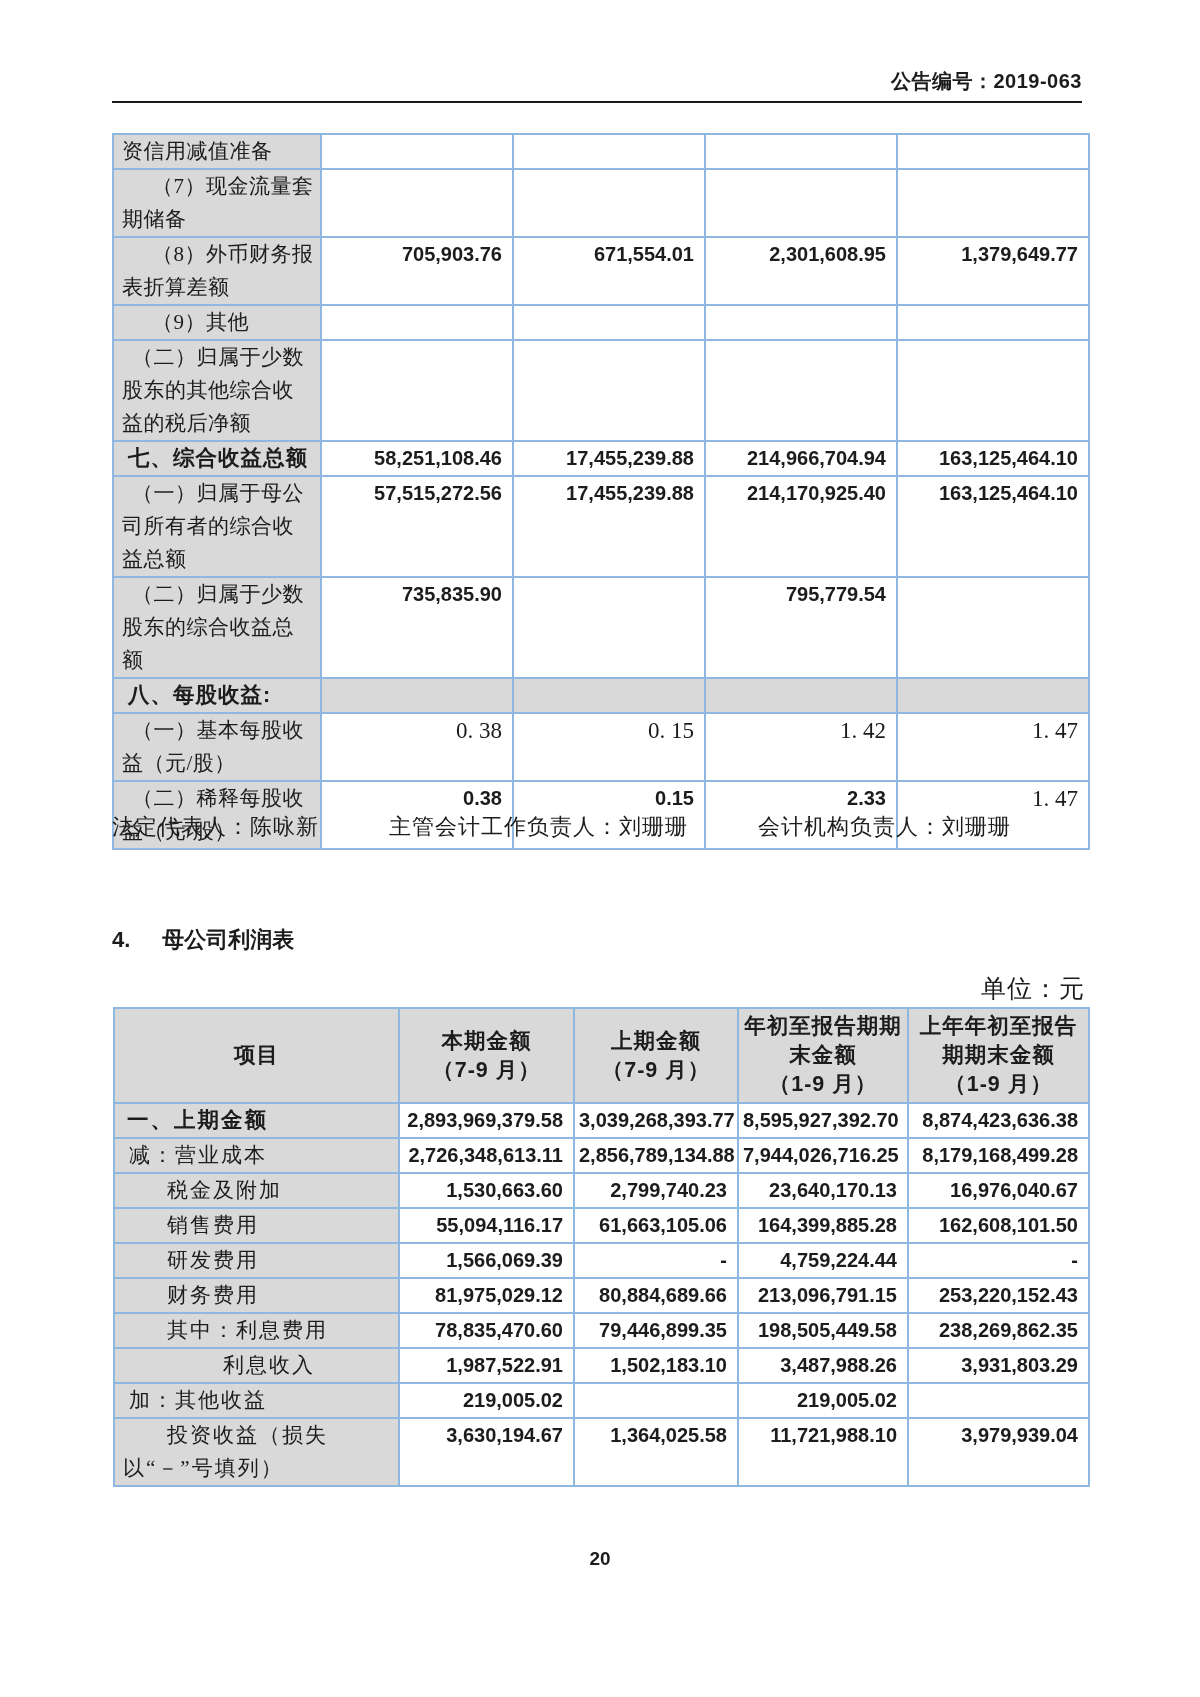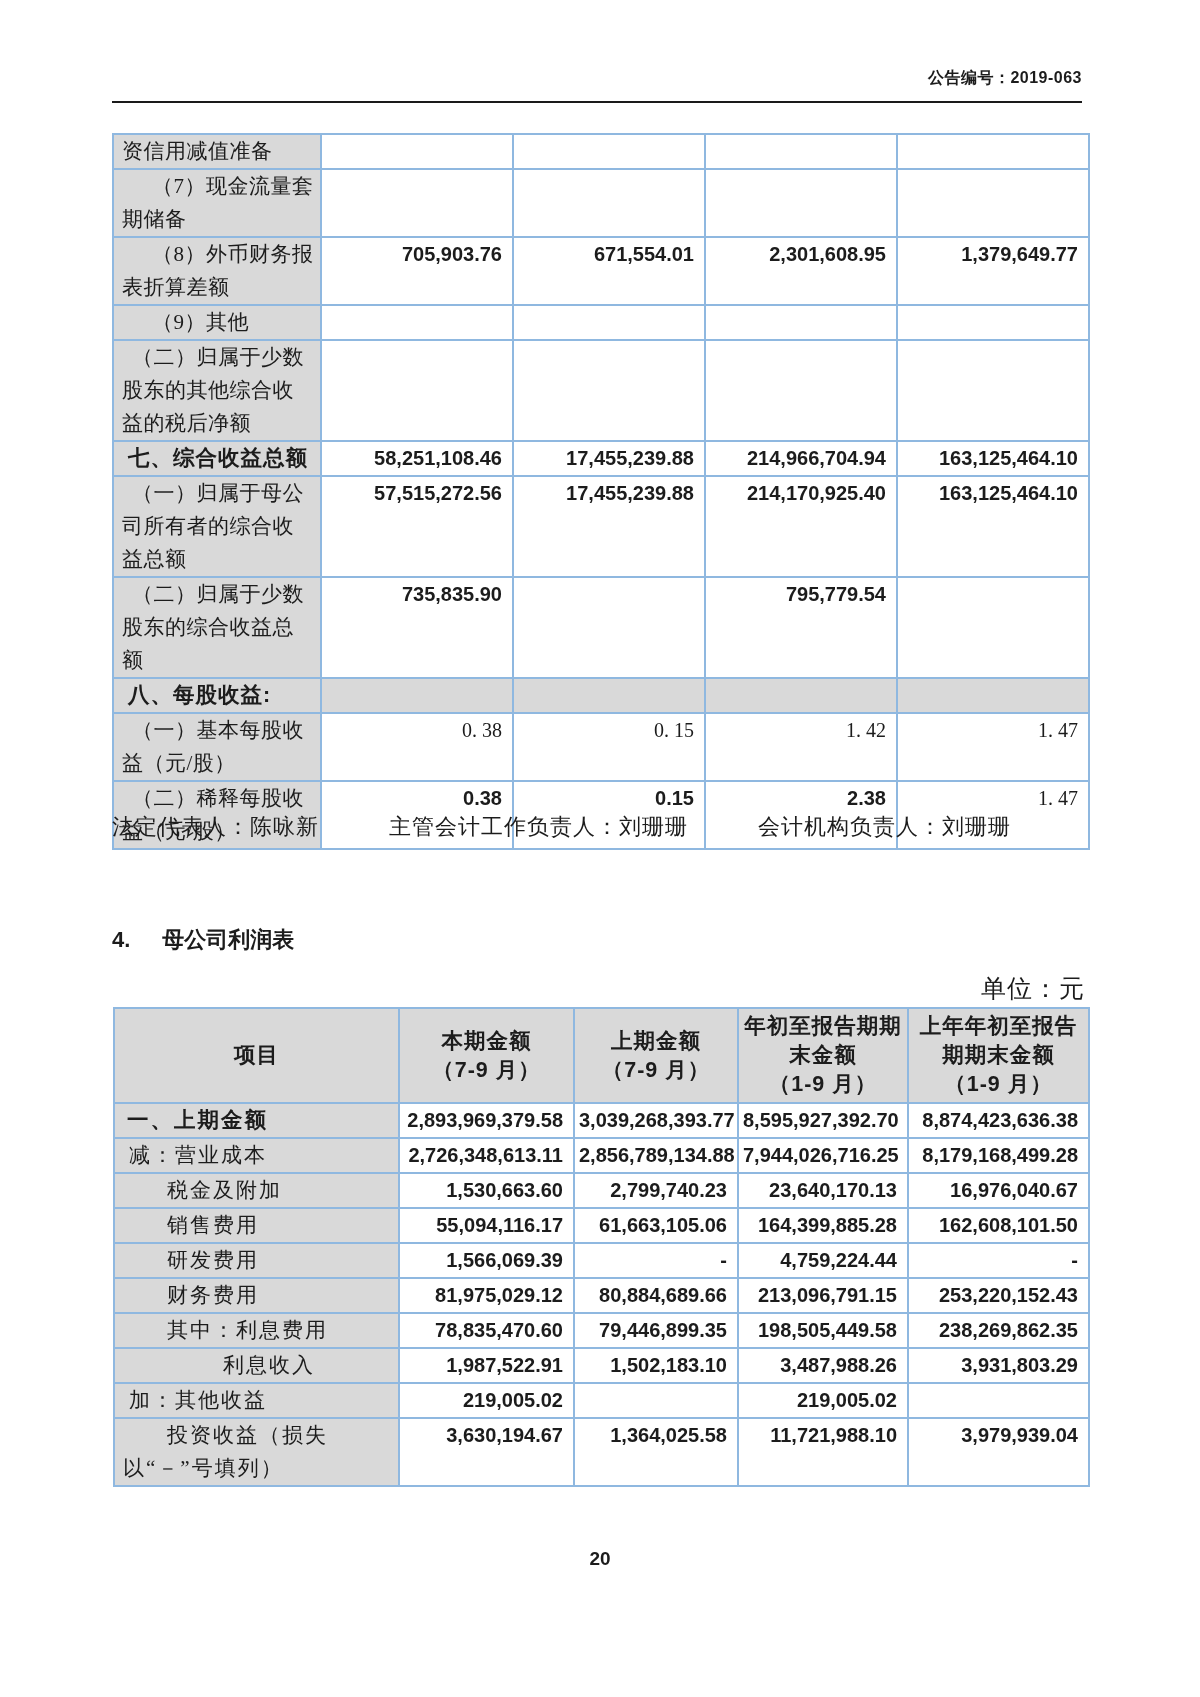--- a/index.html
+++ b/index.html
@@ -9,21 +9,21 @@
     background:#ffffff;
     margin:0 auto;
     font-family:"Liberation Serif","DejaVu Serif",serif;
     color:#1c1c1c;
     overflow:hidden;
   }
   
   .doc-number{
     position:absolute;top:68px;right:118px;
     font-family:"Liberation Sans","DejaVu Sans",sans-serif;
-    font-weight:700;font-size:16px;letter-spacing:.5px;
+    font-weight:700;font-size:20px;letter-spacing:.5px;
   }
   .head-rule{
     position:absolute;top:101px;left:112px;width:970px;height:2px;
     background:#1a1a1a;
   }
   
   table.fin{
     border-collapse:collapse;table-layout:fixed;
     position:absolute;
   }
@@ -44,21 +44,21 @@
     font-weight:600;font-size:20px;line-height:33px;
     padding:0 10px 0 4px;
   }
   table.fin .b{
     font-family:"Liberation Sans","DejaVu Sans",sans-serif;
     font-weight:700;font-size:21.5px;letter-spacing:1px;
   }
   table.fin tr.grey-row .val{background:#d9d9d9;}
   table.fin .val.serif{
     font-family:"Liberation Serif","DejaVu Serif",serif;
-    font-weight:400;font-size:20px;margin-top:45px;
+    font-weight:400;font-size:23px;margin-top:45px;
   }
   
   #table1{left:112px;top:133px;width:976px;}
   
   #table2{left:113px;top:1007px;width:975px;}
   #table2 th{
     background:#d9d9d9;
     font-family:"Liberation Sans","DejaVu Sans",sans-serif;
     font-weight:700;font-size:21.5px;line-height:29px;
     text-align:center;vertical-align:middle;
@@ -173,21 +173,21 @@
           <td class="lbl" style="text-indent: 10px;">（一）基本每股收益（元/股）</td>
           <td class="val serif">0. 38</td>
           <td class="val serif">0. 15</td>
           <td class="val serif">1. 42</td>
           <td class="val serif">1. 47</td>
         </tr>
         <tr style="height: 66px;">
           <td class="lbl" style="text-indent: 10px;">（二）稀释每股收益（元/股）</td>
           <td class="val">0.38</td>
           <td class="val">0.15</td>
-          <td class="val">2.38</td>
+          <td class="val">2.33</td>
           <td class="val serif">1. 47</td>
         </tr>
       </tbody>
   </table>
 
   <div class="signatures">
     <span>法定代表人：陈咏新</span>
     <span>主管会计工作负责人：刘珊珊</span>
     <span>会计机构负责人：刘珊珊</span>
   </div>

